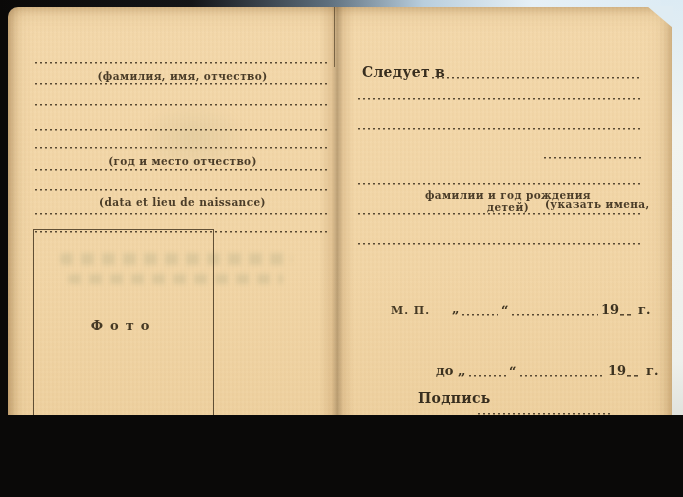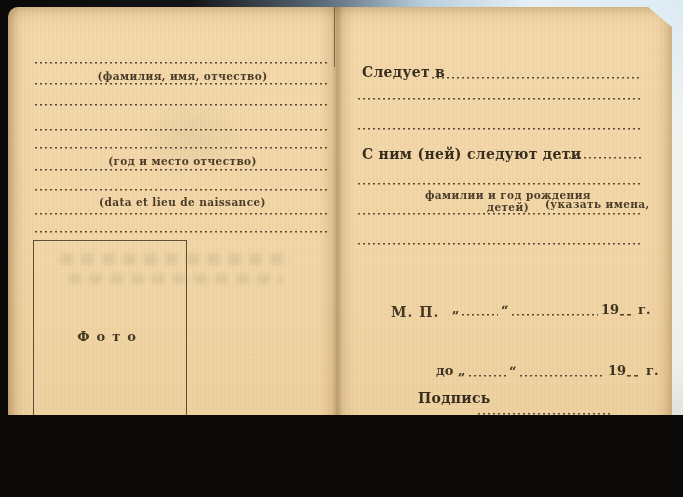--- a/index.html
+++ b/index.html
@@ -25,25 +25,25 @@
   .rule{position:absolute;height:2px;
         background-image:repeating-linear-gradient(90deg,rgba(72,58,38,.9) 0 2px,rgba(0,0,0,0) 2px 5px);
         background-size:100% 1.5px;background-repeat:no-repeat;}
   .rule-dash{position:absolute;height:2px;
         background-image:repeating-linear-gradient(90deg,rgba(72,58,38,.9) 0 4px,rgba(0,0,0,0) 4px 7px);
         background-size:100% 1.6px;background-repeat:no-repeat;}
   .caption{position:absolute;font-size:10.5px;font-weight:700;color:#4a3c28;letter-spacing:.4px;text-align:center;}
   .caption-left{text-align:left;margin-top:37px;}
   .heading{position:absolute;font-size:14.5px;font-weight:700;color:#382e1f;letter-spacing:.3px;text-align:center;}
   .label{position:absolute;font-size:14px;font-weight:700;color:#382e1f;letter-spacing:.3px;}
-  .small-bold{position:absolute;font-size:14px;font-weight:700;color:#453924;letter-spacing:1px;}
+  .small-bold{position:absolute;font-size:11px;font-weight:700;color:#453924;letter-spacing:1px;}
   .datebit{position:absolute;font-size:13px;font-weight:700;color:#3c3220;}
   .pagenum{position:absolute;font-size:11.5px;font-weight:700;color:#453924;}
-  .photo-box{position:absolute;left:25px;top:233px;width:152px;height:198px;
-             border:1.5px solid rgba(72,56,34,.85);}
+  .photo-box{position:absolute;left:25px;top:222px;width:152px;height:198px;
+             border:1.5px solid rgba(72,56,34,.85);padding-left:27px;}
   .photo-label{position:absolute;left:0;right:0;top:88px;text-align:center;
                font-size:13px;font-weight:700;letter-spacing:7px;color:#453924;}
   .ghost{position:absolute;filter:blur(2px);opacity:.5;
          background:repeating-linear-gradient(90deg,rgba(145,150,115,.38) 0 13px,rgba(0,0,0,0) 13px 21px);
          border-radius:4px;}
   .stain{position:absolute;background:radial-gradient(ellipse at center,rgba(165,165,125,.16),rgba(0,0,0,0) 70%);
          filter:blur(3px);}
 </style>
 </head>
 <body>
@@ -85,21 +85,20 @@
 
     <div class="small-bold" style="left:189px;top:424px">М. П.</div>
     <div class="pagenum" style="left:18px;top:438px">3</div>
 
     <div class="label" style="left:354px;top:57px">Следует в</div>
     <div class="rule" style="left:424px;top:70px;width:208px"></div>
 
     <div class="rule" style="left:350px;top:91px;width:284px"></div>
     <div class="rule" style="left:350px;top:121px;width:284px"></div>
 
-    <div class="label" style="left:354px;top:139px">С ним (ней) следуют дети</div>
     <div class="rule" style="left:536px;top:150px;width:98px"></div>
     <div class="caption caption-left" style="left:537px;top:154px;width:110px">(указать имена,</div>
 
     <div class="rule" style="left:350px;top:176px;width:284px"></div>
     <div class="caption" style="left:415px;top:182px;width:170px">фамилии и год рождения детей)</div>
 
     <div class="rule" style="left:350px;top:206px;width:284px"></div>
     <div class="rule" style="left:350px;top:236px;width:284px"></div>
 
 

